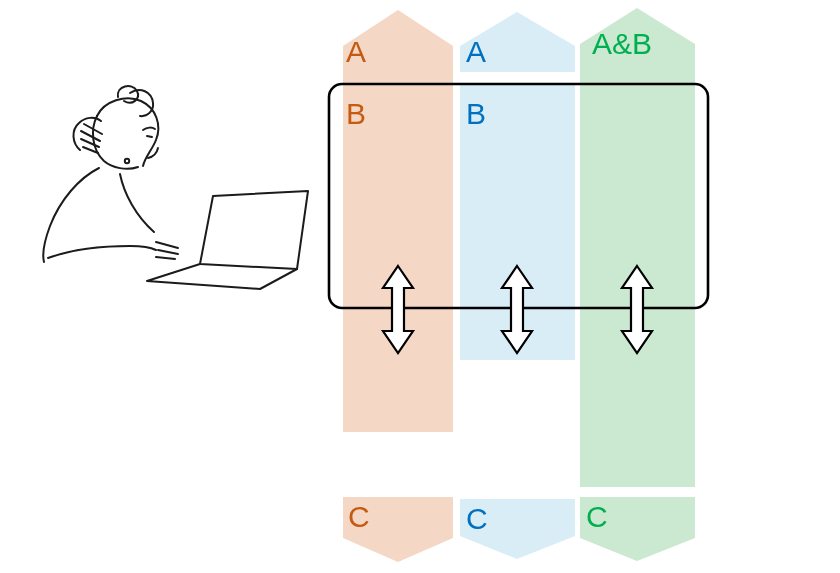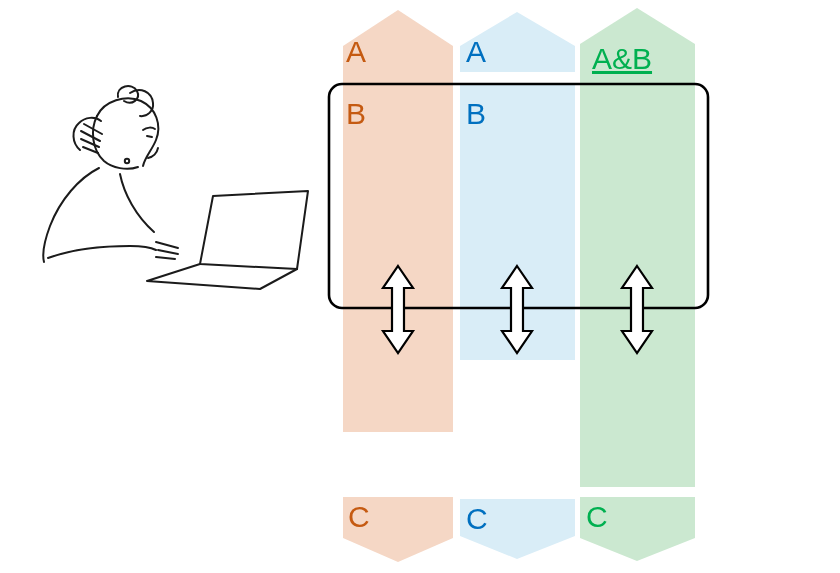--- a/index.html
+++ b/index.html
@@ -87,21 +87,21 @@
       <path d="M158,250 L178,254"></path>
       <path d="M156,257 L175,259"></path>
 
       <path d="M213,196 L308,191 L297,269 L200,264 Z"></path>
       <path d="M200,264 L147,281 L260,289 L297,269"></path>
     </g>
   </svg>
 
   <div class="lbl t-orange" style="left:346px; top:37px;">A</div>
   <div class="lbl t-blue" style="left:466px; top:37px;">A</div>
-  <div class="lbl t-green" style="left:592px; top:44px;text-decoration:underline;">A&amp;B</div>
+  <div class="lbl t-green" style="left:592px; top:29px;">A&amp;B</div>
 
   <div class="lbl t-orange" style="left:346px; top:99px;">B</div>
   <div class="lbl t-blue" style="left:466px; top:99px;">B</div>
 
   <div class="lbl t-orange" style="left:348px; top:502px;">C</div>
   <div class="lbl t-blue" style="left:466px; top:504px;">C</div>
   <div class="lbl t-green" style="left:586px; top:502px;">C</div>
 
 </div>
 

